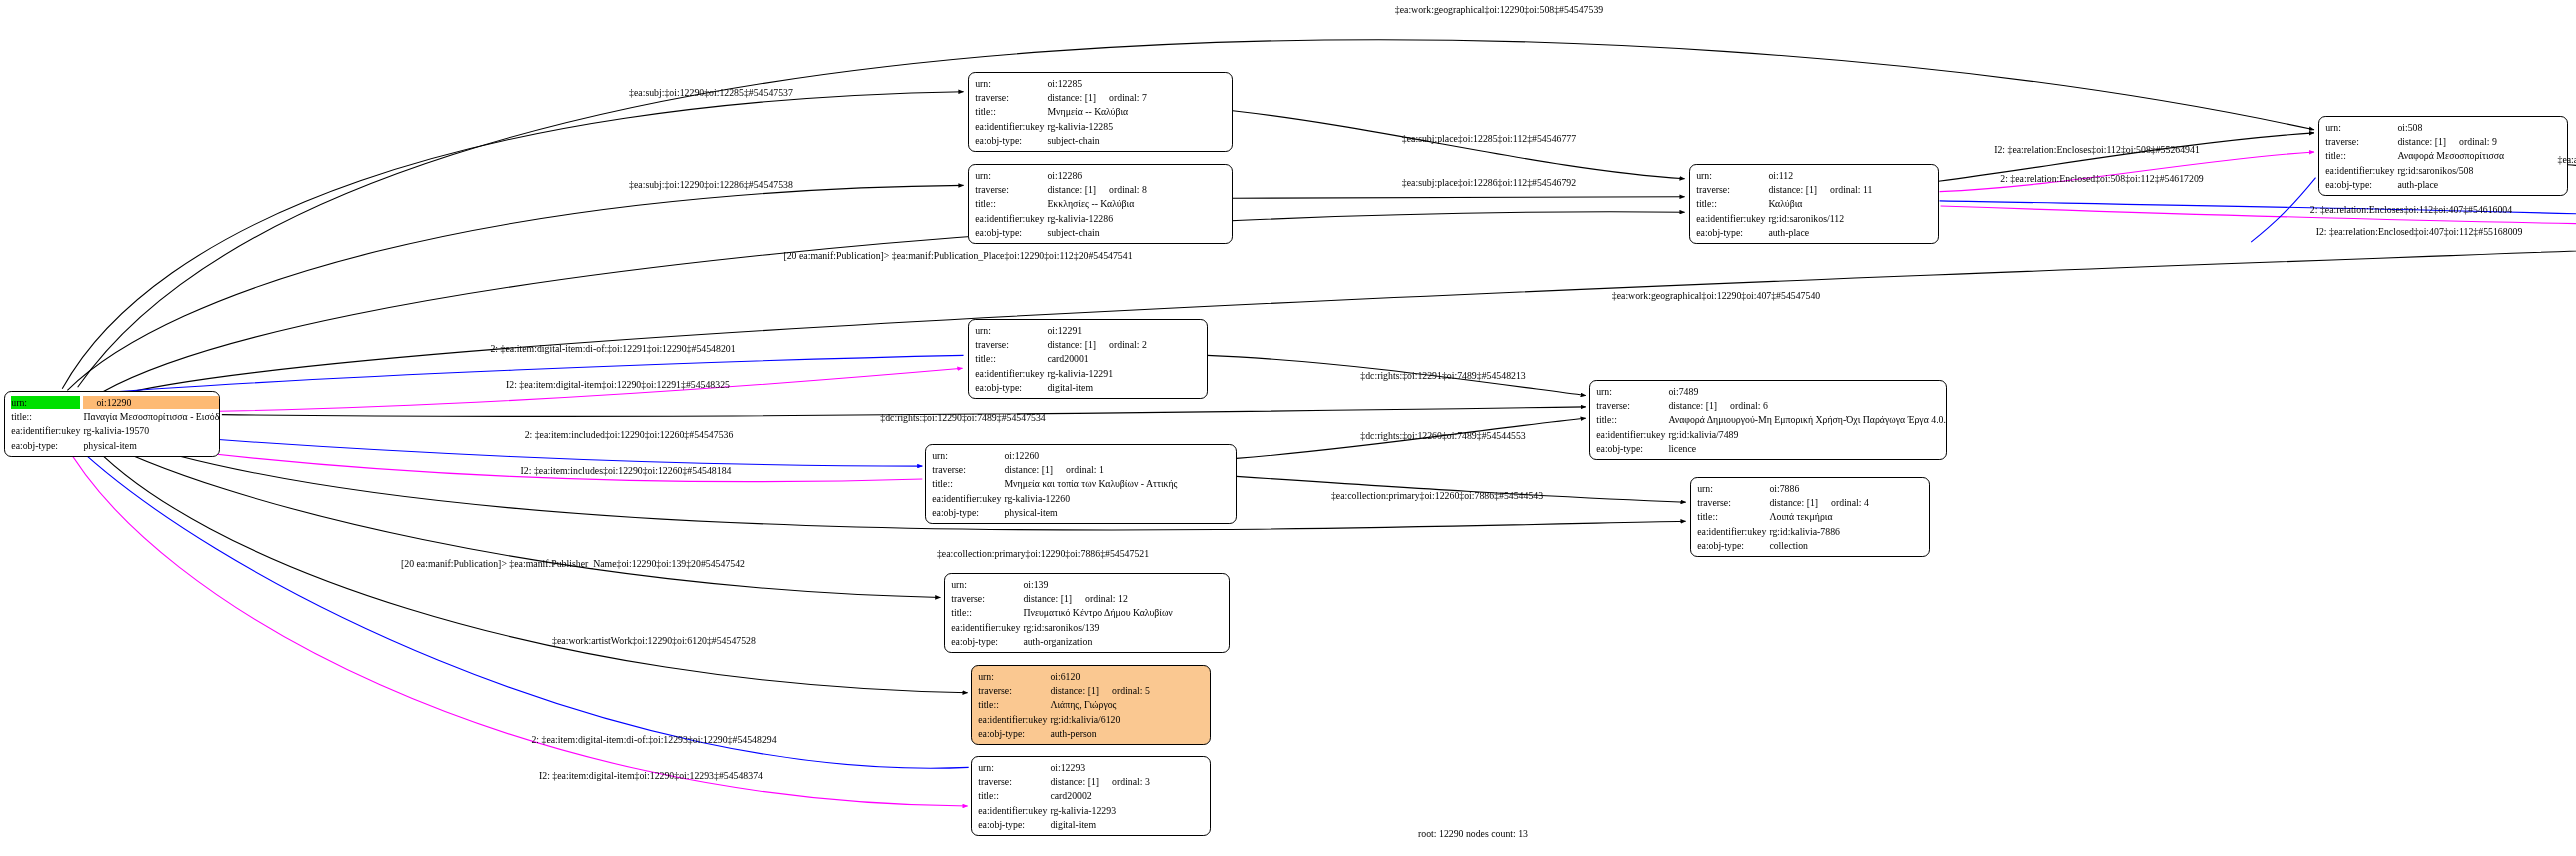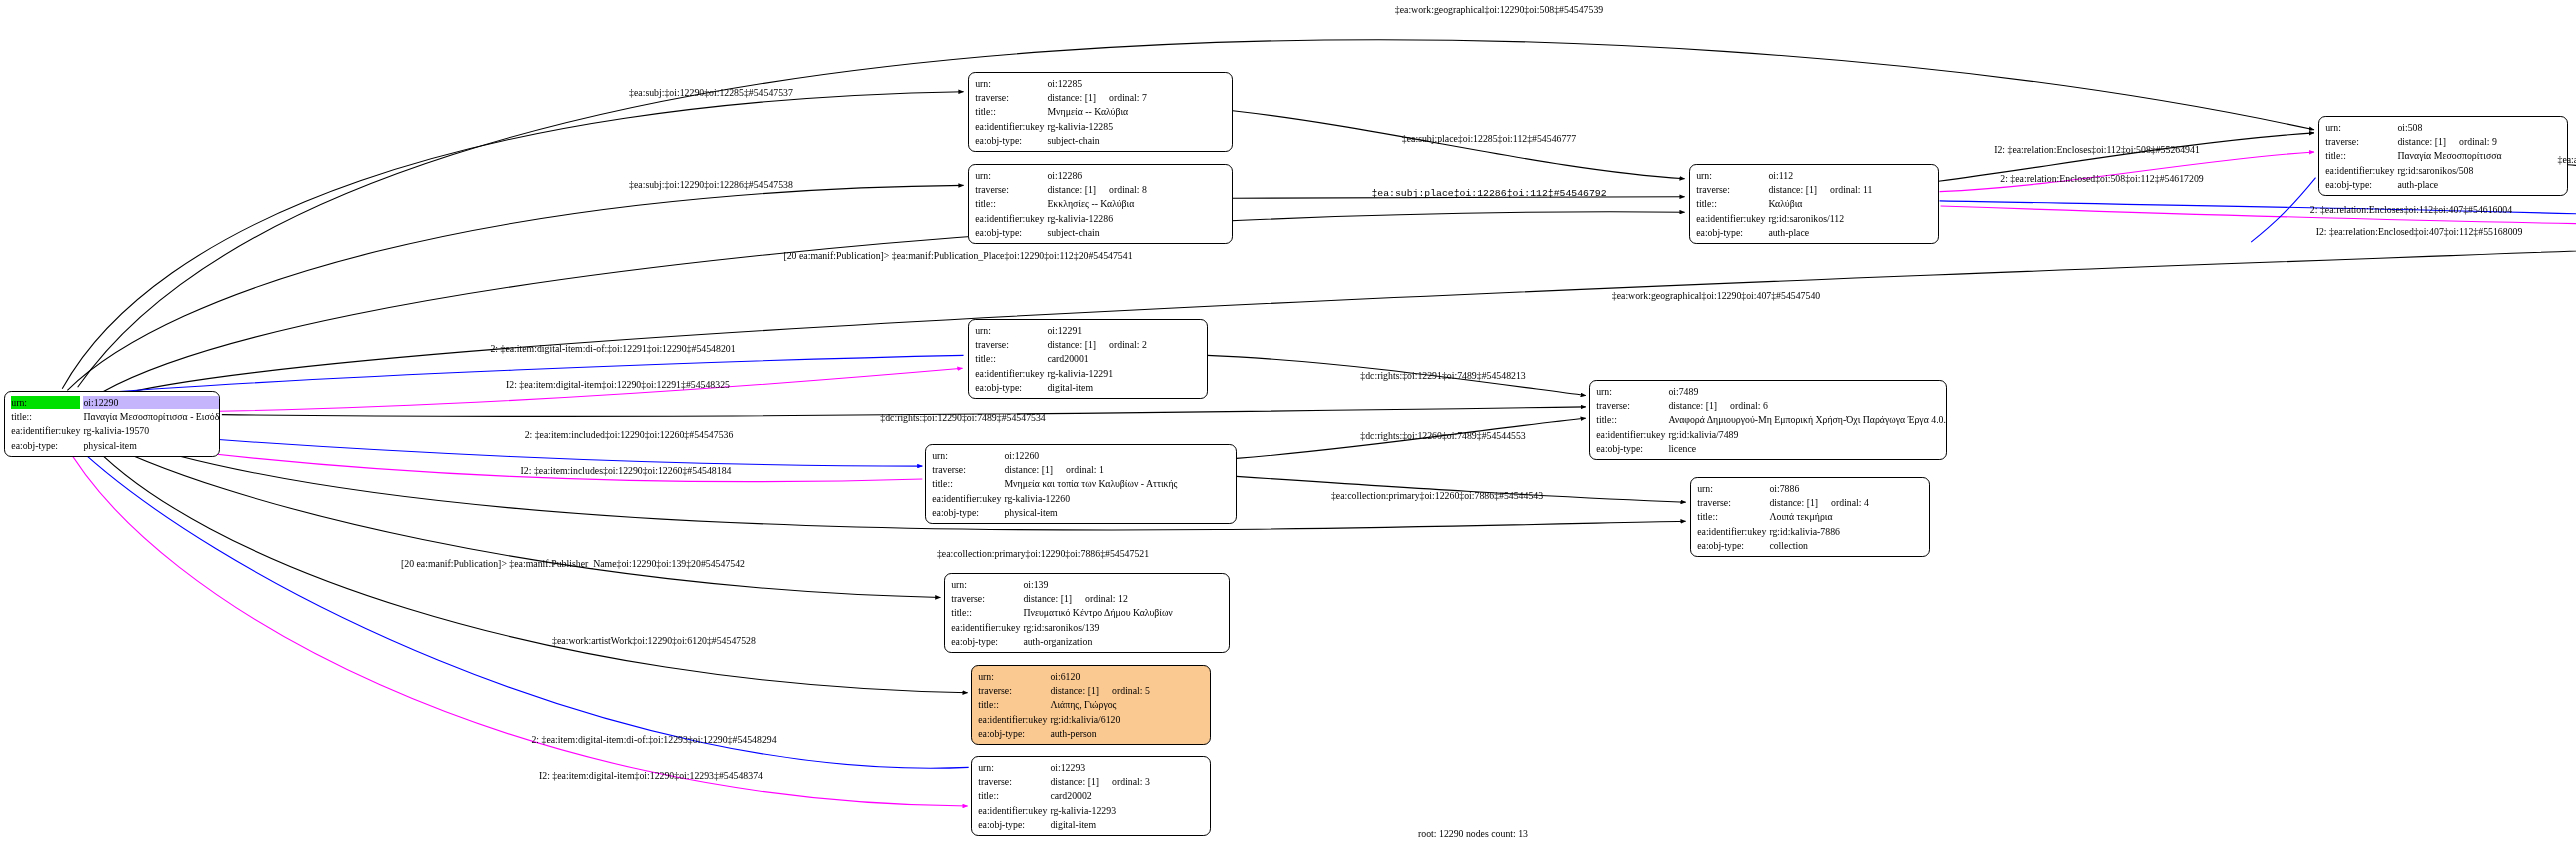--- a/index.html
+++ b/index.html
@@ -121,21 +121,21 @@
       <path d="M165,850 C380,1090 1050,1330 1878,1345" stroke="#000000" marker-end="url(#ah-black)"></path>
 
       <path d="M1880,1490 C1200,1520 400,1120 125,845" stroke="#0000ff"></path>
 
       <path d="M120,852 C300,1180 1000,1560 1878,1565" stroke="#ff00ff" marker-end="url(#ah-magenta)"></path>
     </g>
   </svg>
 
 <div class="node root" style="left: 4.1px; top: 391px; width: 216px; min-height: 52px;">
       <div class="k" style="background: rgb(0, 224, 0);">urn:</div>
-      <div class="v" style="background: #c4b5fd;">oi:12290</div>
+      <div class="v" style="background: #fdba74; padding-left: 13px;">oi:12290</div>
       <div class="k">title::</div>
       <div class="v">Παναγία Μεσοσπορίτισσα - Εισόδια Θεοτόκου (11ος - 12ος αι....</div>
       <div class="k">ea:identifier:ukey</div>
       <div class="v">rg-kalivia-19570</div>
       <div class="k">ea:obj-type:</div>
       <div class="v">physical-item</div>
     </div>
     <div class="node" style="left: 968px; top: 72px; width: 265px; min-height: 64px;">
       <div class="k">urn:</div>
       <div class="v">oi:12285</div>
@@ -191,21 +191,21 @@
       <div class="k">urn:</div>
       <div class="v">oi:508</div>
       <div class="k">traverse:</div>
       <div class="v">
         <div class="trav">
           <span>distance: [1]</span>
           <span>ordinal: 9</span>
         </div>
       </div>
       <div class="k">title::</div>
-      <div class="v">Παναγία Μεσοσπορίτισσα</div>
+      <div class="v">Αναφορά Μεσοσπορίτισσα</div>
       <div class="k">ea:identifier:ukey</div>
       <div class="v">rg:id:saronikos/508</div>
       <div class="k">ea:obj-type:</div>
       <div class="v">auth-place</div>
     </div>
     <div class="node" style="left: 968px; top: 319px; width: 240px; min-height: 64px;">
       <div class="k">urn:</div>
       <div class="v">oi:12291</div>
       <div class="k">traverse:</div>
       <div class="v">
@@ -320,21 +320,21 @@
       <div class="v">card20002</div>
       <div class="k">ea:identifier:ukey</div>
       <div class="v">rg-kalivia-12293</div>
       <div class="k">ea:obj-type:</div>
       <div class="v">digital-item</div>
     </div>
     <div class="elabel" style="left: 1499px; top: 9.3px; color: rgb(0, 0, 0);">‡ea:work:geographical‡oi:12290‡oi:508‡#54547539</div>
     <div class="elabel" style="left: 711px; top: 92px; color: rgb(0, 0, 0);">‡ea:subj:‡oi:12290‡oi:12285‡#54547537</div>
     <div class="elabel" style="left: 1489px; top: 138px; color: rgb(0, 0, 0);">‡ea:subj:placе‡oi:12285‡oi:112‡#54546777</div>
     <div class="elabel" style="left: 711px; top: 184px; color: rgb(0, 0, 0);">‡ea:subj:‡oi:12290‡oi:12286‡#54547538</div>
-    <div class="elabel" style="left: 1489px; top: 193px; color: rgb(0, 0, 0); font-family: Liberation Mono, monospace;">‡ea:subj:placе‡oi:12286‡oi:112‡#54546792</div>
+    <div class="elabel" style="left: 1489px; top: 182px; color: rgb(0, 0, 0);">‡ea:subj:placе‡oi:12286‡oi:112‡#54546792</div>
     <div class="elabel" style="left: 2097px; top: 149px; color: rgb(0, 0, 0);">I2: ‡ea:relation:Encloses‡oi:112‡oi:508‡#55264941</div>
     <div class="elabel" style="left: 2102px; top: 178px; color: rgb(0, 0, 0);">2: ‡ea:relation:Enclosed‡oi:508‡oi:112‡#54617209</div>
     <div class="elabel" style="left: 2656px; top: 159px; color: rgb(0, 0, 0);">‡ea:auth:Object_Place‡oi:508‡oi:407‡#54617208</div>
     <div class="elabel" style="left: 2411px; top: 209px; color: rgb(0, 0, 0);">2: ‡ea:relation:Encloses‡oi:112‡oi:407‡#54616004</div>
     <div class="elabel" style="left: 2411px; top: 231px; color: rgb(0, 0, 0); padding-left: 16px;">I2: ‡ea:relation:Enclosed‡oi:407‡oi:112‡#55168009</div>
     <div class="elabel" style="left: 958px; top: 255px; color: rgb(0, 0, 0);">[20 ea:manif:Publication]&gt; ‡ea:manif:Publication_Place‡oi:12290‡oi:112‡20#54547541</div>
     <div class="elabel" style="left: 1716px; top: 295px; color: rgb(0, 0, 0);">‡ea:work:geographical‡oi:12290‡oi:407‡#54547540</div>
     <div class="elabel" style="left: 613px; top: 348px; color: rgb(0, 0, 0);">2: ‡ea:item:digital-item:di-of:‡oi:12291‡oi:12290‡#54548201</div>
     <div class="elabel" style="left: 618px; top: 384px; color: rgb(0, 0, 0);">I2: ‡ea:item:digital-item‡oi:12290‡oi:12291‡#54548325</div>
     <div class="elabel" style="left: 963px; top: 417px; color: rgb(0, 0, 0);">‡dc:rights:‡oi:12290‡oi:7489‡#54547534</div>

